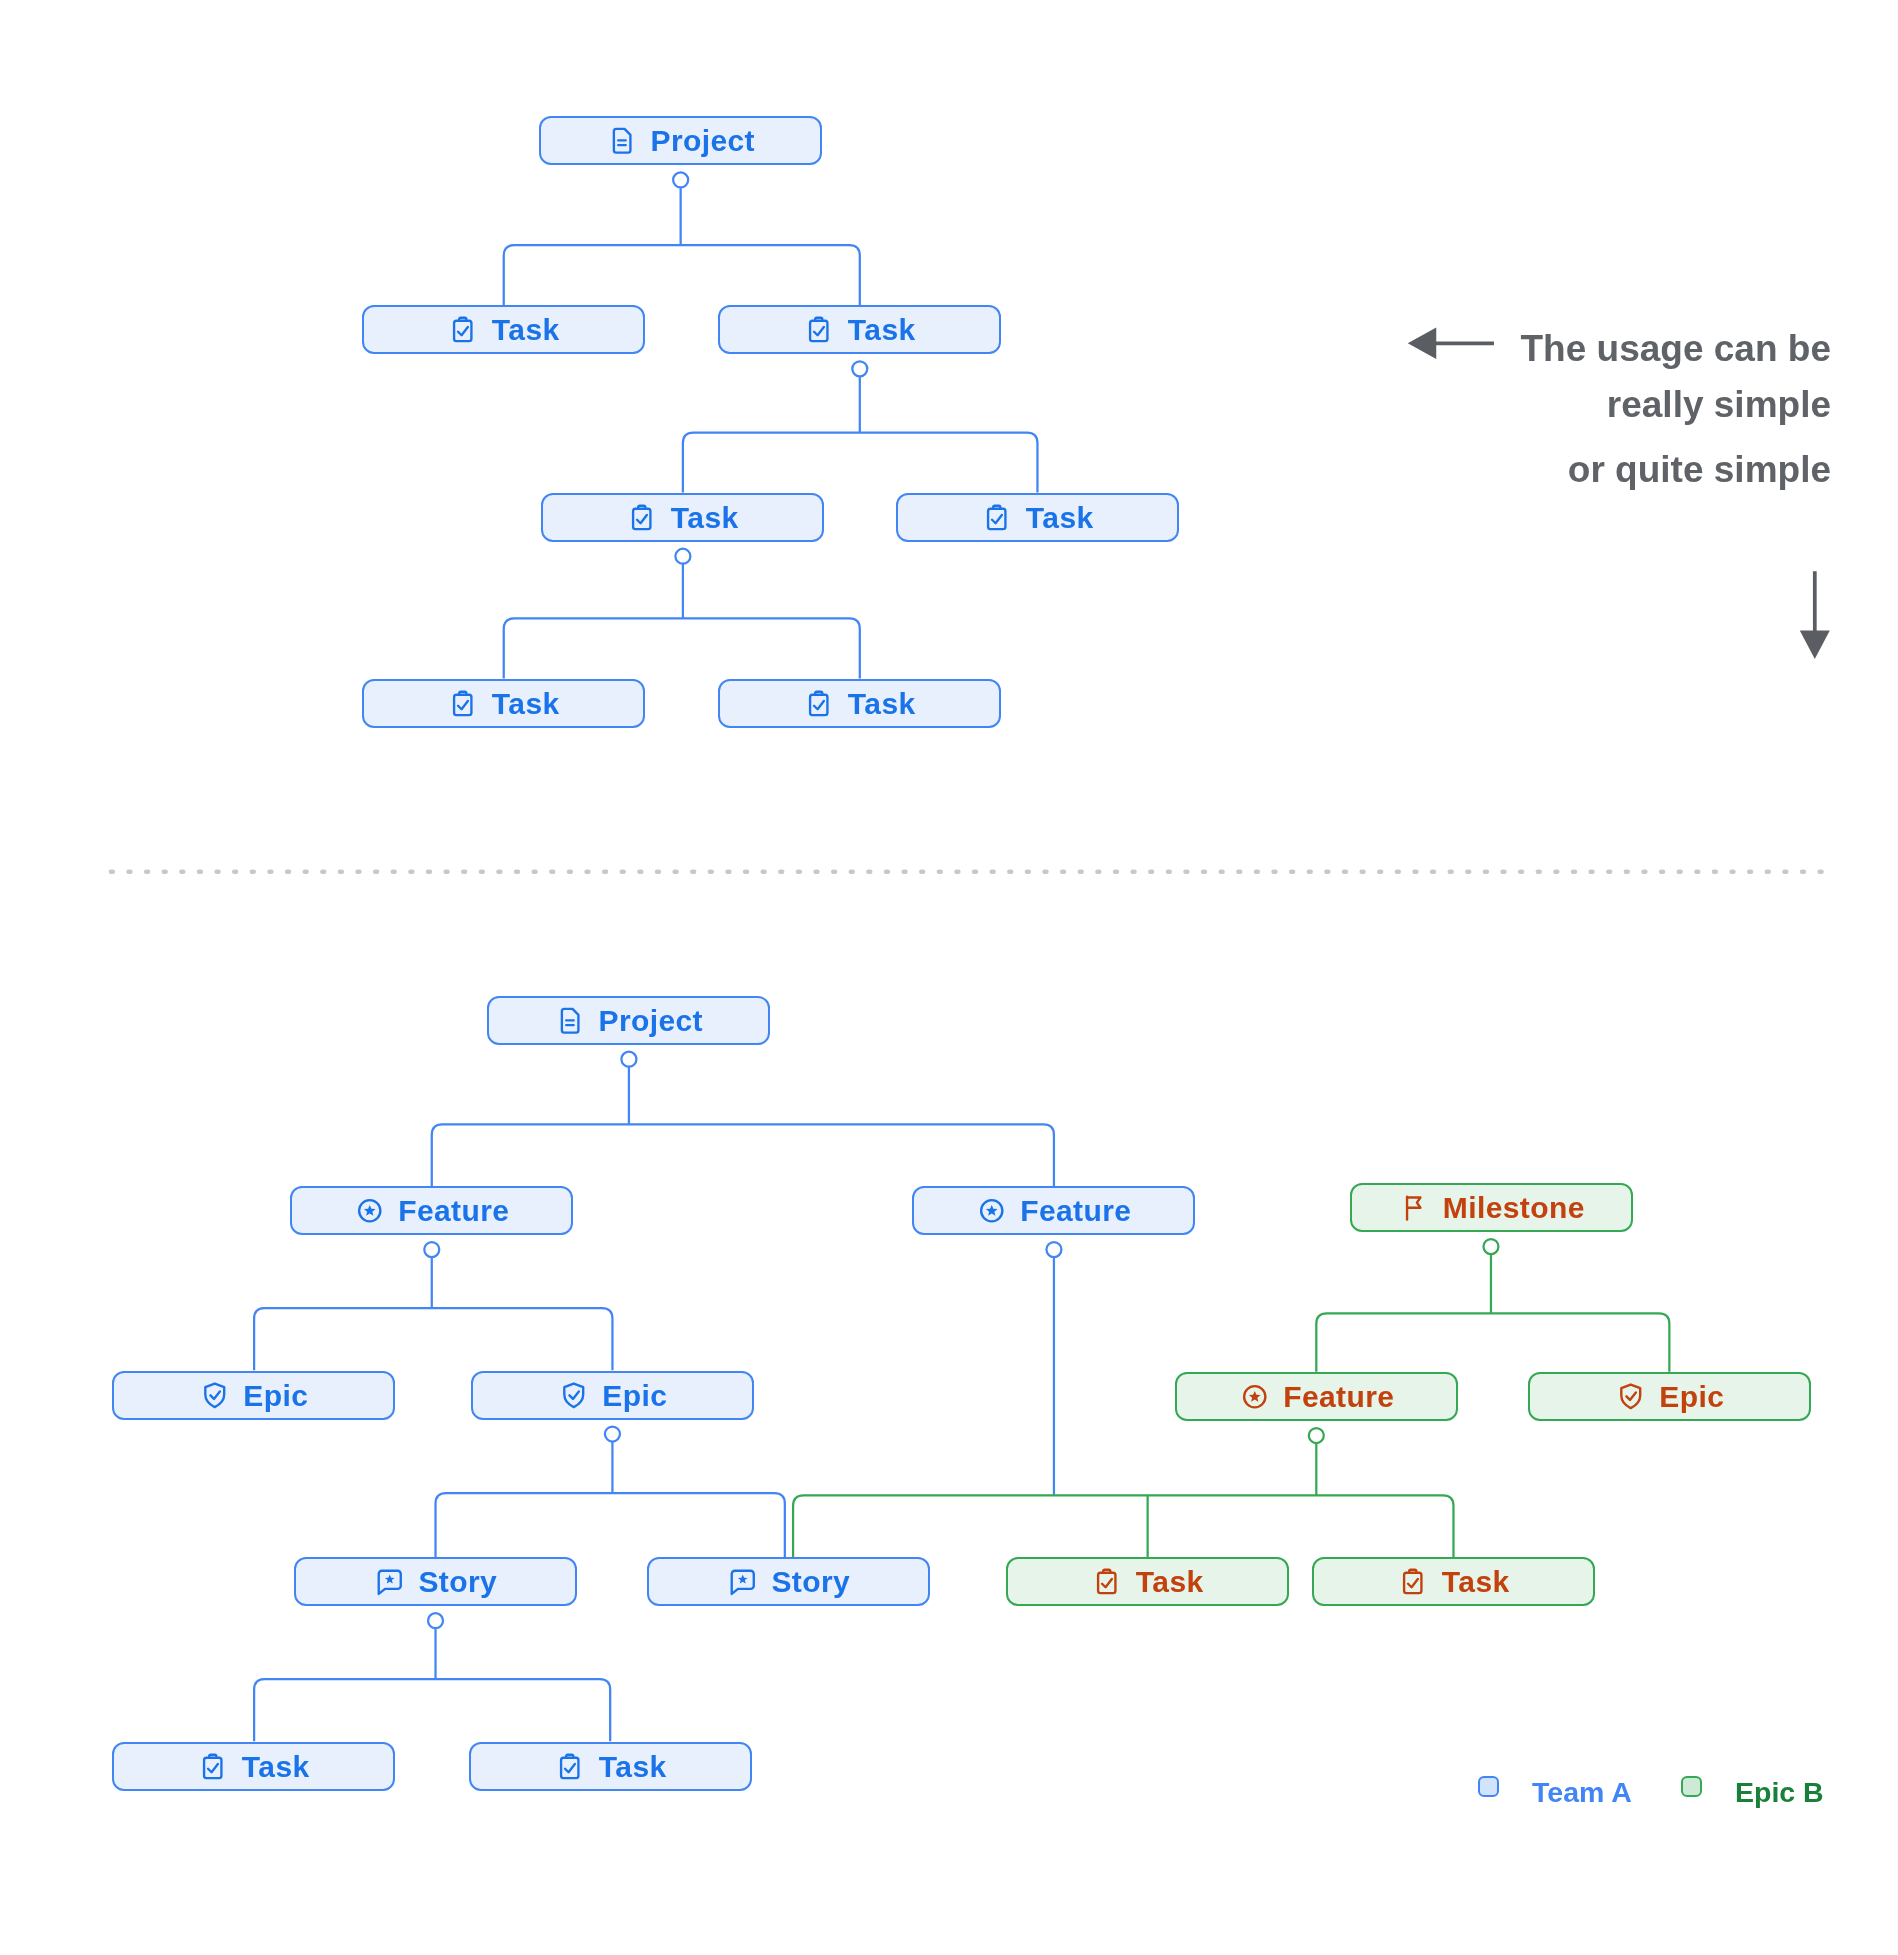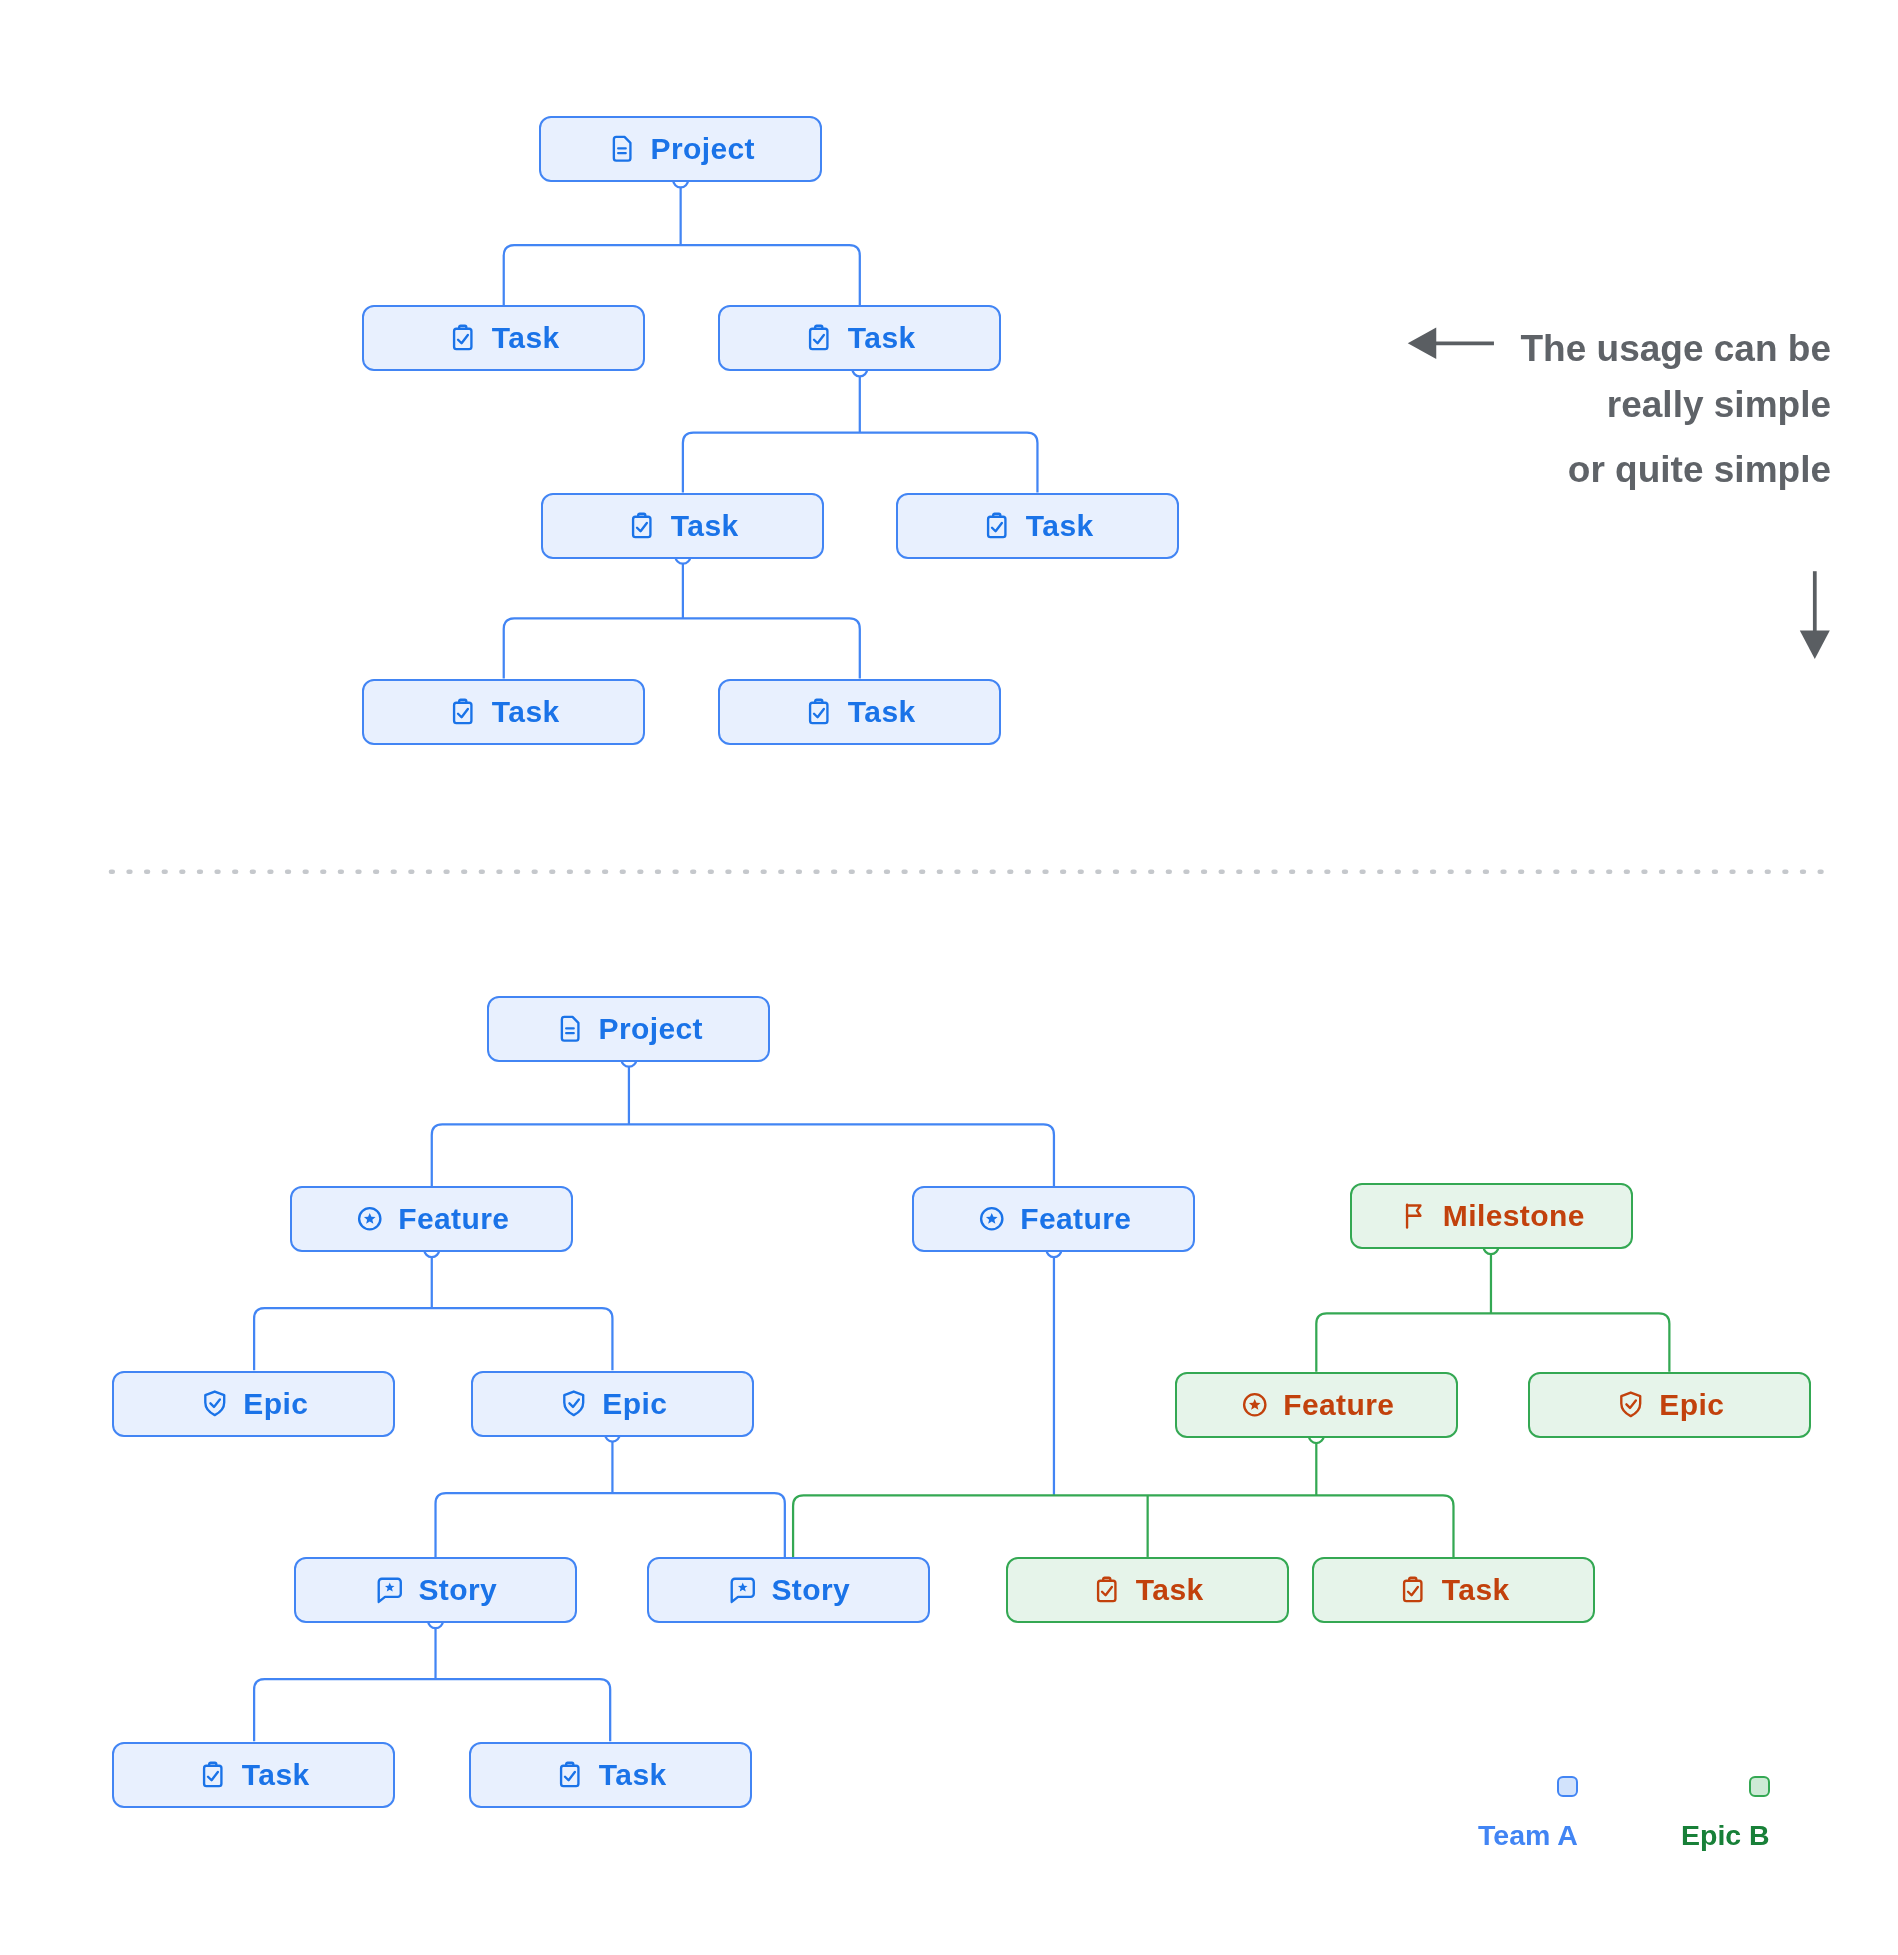--- a/index.html
+++ b/index.html
@@ -1,33 +1,33 @@
 <!DOCTYPE html>
 <html style="font-size:12px"><head>
 <meta charset="utf-8">
 <style>
   html,body{margin:0;padding:0;background:#ffffff;}
   body{width:1898px;height:1955px;font-family:"Liberation Sans",sans-serif;}
   .canvas{position:relative;width:1898px;height:1955px;overflow:hidden;background:#ffffff;}
   svg.wires{position:absolute;left:0;top:0;width:1898px;height:1955px;}
   .node{
-    position:absolute;width:283px;height:66px;box-sizing:border-box;
+    position:absolute;width:283px;height:49px;box-sizing:border-box;
     border:2.2px solid;border-radius:12px;
     display:flex;align-items:center;justify-content:center;gap:13px;
     font-size:30px;font-weight:600;letter-spacing:0.4px;cursor:pointer;
   }
   .node.blue{background:#E8F0FE;border-color:#4285F4;color:#1A73E8;}
   .node.green{background:#E6F4EA;border-color:#34A853;color:#c2410c;}
   .node .ic{display:flex;align-items:center;}
   .node .ic svg{width:31.5px;height:31.5px;}
   .note{
     position:absolute;right:67px;text-align:right;color:#5F6368;
     font-size:37px;line-height:56px;font-weight:700;white-space:nowrap;
   }
-  .legend{position:absolute;display:flex;align-items:flex-end;gap:22px;flex-direction:column;}
+  .legend{position:absolute;display:flex;align-items:flex-start;gap:33px;}
   .swatch{width:21px;height:21px;border-radius:6px;box-sizing:border-box;border:2.2px solid;}
   .legend .lg-label{font-size:28.5px;font-weight:600;white-space:nowrap;}
   .legend.a .swatch{border-color:#4285F4;background:#D2E3FC;}
   .legend.a .lg-label{color:#4285F4;}
   .legend.b .swatch{border-color:#34A853;background:#CEEAD6;}
   .legend.b .lg-label{color:#188038;}
 </style>
 </head>
 <body>
 

